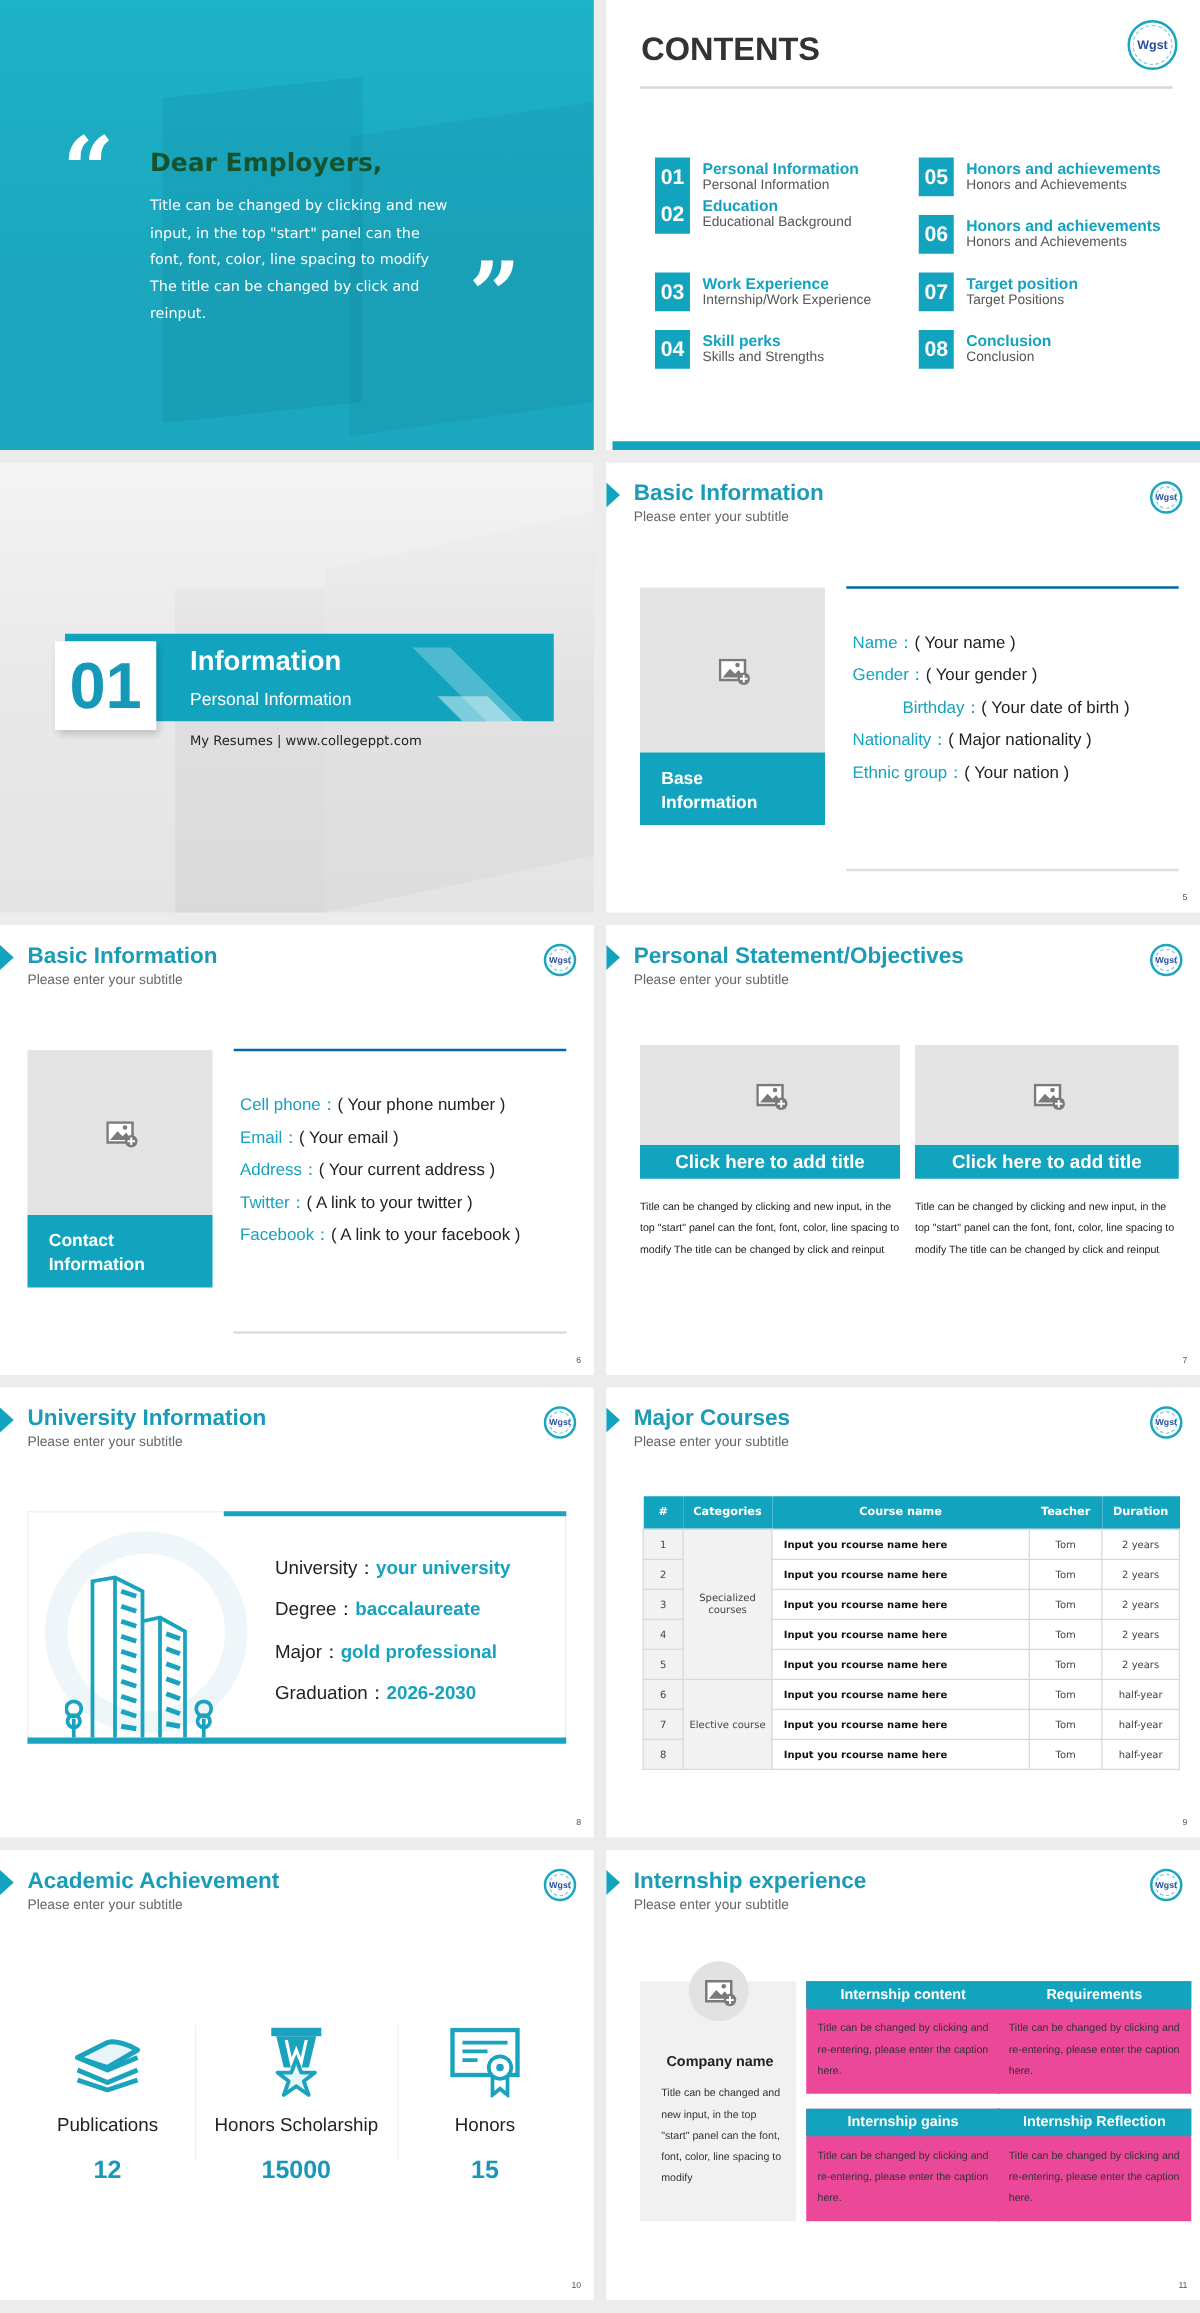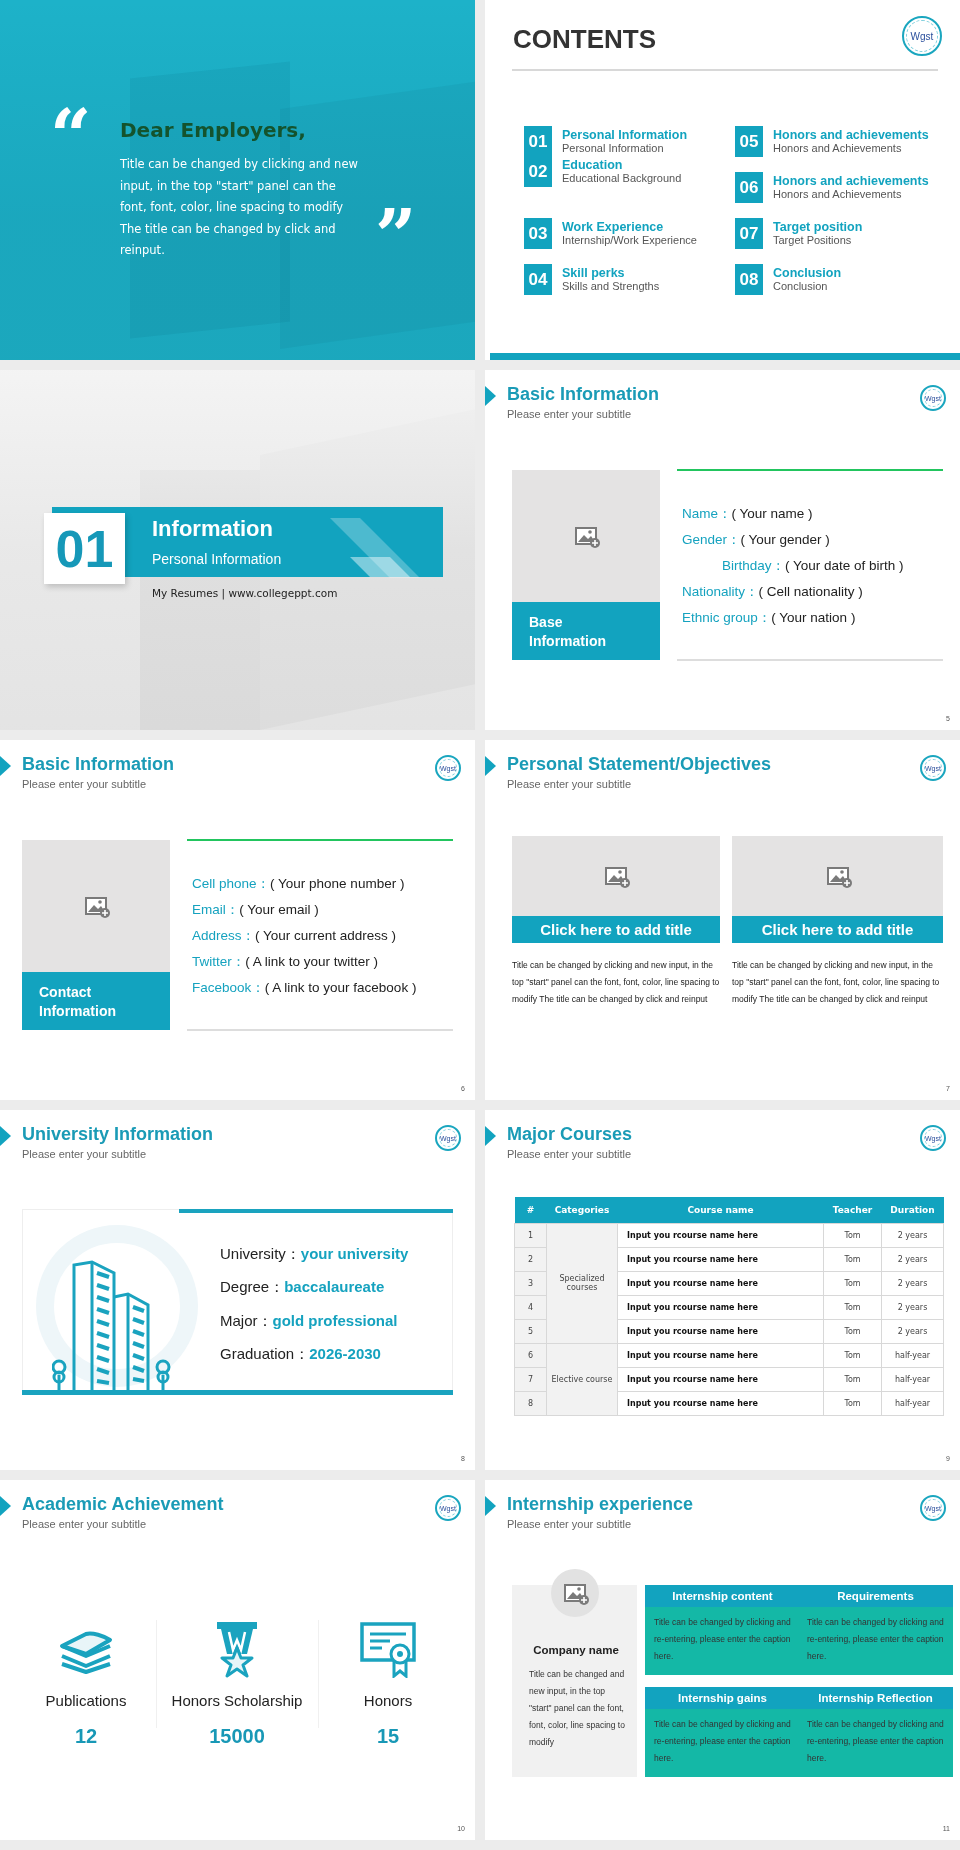--- a/index.html
+++ b/index.html
@@ -7,21 +7,21 @@
   body{font-family:"Liberation Sans",sans-serif;position:relative;}
   .slide{position:absolute;width:475px;height:360px;background:#fff;overflow:hidden;}
   .c0{left:0;} .c1{left:485px;}
   .r0{top:0;} .r1{top:370px;} .r2{top:740px;} .r3{top:1110px;} .r4{top:1480px;}
   
   .hdr-arrow{position:absolute;left:0;top:16px;width:0;height:0;border-top:10px solid transparent;border-bottom:10px solid transparent;border-left:11px solid #12a3bf;}
   .hdr-title{position:absolute;left:22px;top:14px;font-size:18px;font-weight:bold;color:#1a9bb6;white-space:nowrap;}
   .hdr-sub{position:absolute;left:22px;top:38px;font-size:11px;color:#666;white-space:nowrap;}
   .logo{position:absolute;right:14px;top:15px;width:26px;height:26px;border-radius:50%;border:2px solid #1aa6bf;display:flex;align-items:center;justify-content:center;}
   .logo::before{content:"";position:absolute;inset:2px;border-radius:50%;border:1px dashed #7fcfdd;}
-  .logo span{font-size:7px;font-weight:normal;color:#2a4f9c;position:relative;}
+  .logo span{font-size:7px;font-weight:bold;color:#2a4f9c;position:relative;}
   .pnum{position:absolute;right:10px;bottom:8px;font-size:7px;color:#555;}
   .imgph{display:flex;align-items:center;justify-content:center;background:#e4e3e3;}
   .img-icon{width:22px;height:18px;position:relative;}
   .img-icon svg{display:block;}
 
   
   #s1{background:#1db2c9;}
   #s1 .bgshade{position:absolute;inset:0;background:linear-gradient(180deg,rgba(0,0,0,0) 0%,rgba(10,90,110,0.12) 60%,rgba(0,0,0,0.06) 100%);}
   #s1 .bld{position:absolute;left:130px;top:70px;width:160px;height:260px;background:rgba(8,110,130,0.13);transform:skewY(-6deg);}
   #s1 .bld2{position:absolute;left:280px;top:95px;width:200px;height:240px;background:rgba(8,110,130,0.10);transform:skewY(-8deg);}
@@ -51,21 +51,21 @@
   #s3 .stripe2{position:absolute;left:360px;top:187px;width:40px;height:20px;background:rgba(255,255,255,0.45);transform:skewX(45deg);}
   #s3 .numbox{position:absolute;left:44px;top:143px;width:81px;height:71px;background:#fff;box-shadow:2px 3px 6px rgba(0,0,0,0.18);display:flex;align-items:center;justify-content:center;font-size:52px;font-weight:bold;color:#1698b8;}
   #s3 .big{position:absolute;left:152px;top:146px;font-size:22px;font-weight:bold;color:#fff;}
   #s3 .small{position:absolute;left:152px;top:181px;font-size:14px;color:#fff;}
   #s3 .url{position:absolute;left:152px;top:217px;font-size:10.5px;color:#222;font-family:"DejaVu Sans",sans-serif;}
 
   
   .photo-card{position:absolute;left:27px;top:100px;width:148px;height:190px;}
   .photo-card .imgph{height:132px;}
   .photo-card .lbl{height:58px;background:#12a3bf;color:#fff;font-weight:bold;font-size:14px;line-height:19px;padding:11px 17px;}
-  .info-box{position:absolute;left:192px;top:99px;width:266px;height:192px;border-top:2px solid #22c55e;border-bottom:2px solid #ddd;}
+  .info-box{position:absolute;left:192px;top:99px;width:266px;height:228px;border-top:2px solid #0369a1;border-bottom:2px solid #ddd;}
   .info-row{position:absolute;left:5px;font-size:13.5px;white-space:nowrap;}
   .info-row .k{color:#15a2bf;}
   .info-row .v{color:#222;}
 
   
   .stmt-col{position:absolute;top:96px;width:208px;}
   .stmt-col .imgph{height:80px;}
   .stmt-col .bar{height:27px;background:#12a3bf;color:#fff;font-weight:bold;font-size:15px;display:flex;align-items:center;justify-content:center;}
   .stmt-col .txt{margin-top:14px;font-size:8.5px;line-height:17px;color:#222;}
 
@@ -90,21 +90,21 @@
   #s10 .stat .ic{height:60px;display:flex;align-items:center;justify-content:center;}
   #s10 .stat .lab{margin-top:12px;font-size:15px;color:#222;}
   #s10 .stat .val{font-size:20px;font-weight:bold;color:#1898b6;margin-top:16px;}
   #s10 .sep{position:absolute;top:140px;width:1px;height:108px;background:#f0f0f0;}
 
   
   #s11 .left{position:absolute;left:27px;top:105px;width:125px;height:192px;background:#f1f1f1;}
   #s11 .circ{position:absolute;left:66px;top:89px;width:48px;height:48px;border-radius:50%;background:#e2e2e2;display:flex;align-items:center;justify-content:center;}
   #s11 .cname{position:absolute;left:27px;top:164px;width:128px;text-align:center;font-size:11.5px;font-weight:bold;color:#222;}
   #s11 .cdesc{position:absolute;left:44px;top:186px;width:100px;font-size:8.5px;line-height:17px;color:#333;}
-  #s11 .box{position:absolute;width:155px;height:90px;background:#14b8a6;}
+  #s11 .box{position:absolute;width:155px;height:90px;background:#ec4899;}
   #s11 .box .h{height:22px;background:#12a3bf;color:#fff;font-weight:bold;font-size:11.5px;display:flex;align-items:center;justify-content:center;}
   #s11 .box .b{padding:7px 9px;font-size:8.5px;line-height:17px;color:#333;}
 </style>
 </head>
 <body>
 
 <div class="slide c0 r0" id="s1">
   <div class="bld"></div>
   <div class="bld2"></div>
   <div class="bgshade"></div>
@@ -215,21 +215,21 @@
     </div>
     <div class="lbl">
         <div>Base</div>
         <div>Information</div>
       </div>
   </div>
   <div class="info-box">
     <div class="info-row" style="top:34px;"><span class="k">Name：</span><span class="v">( Your name )</span></div>
     <div class="info-row" style="top:60px;"><span class="k">Gender：</span><span class="v">( Your gender )</span></div>
     <div class="info-row" style="top:86px;margin-left:40px;"><span class="k">Birthday：</span><span class="v">( Your date of birth )</span></div>
-    <div class="info-row" style="top:112px;"><span class="k">Nationality：</span><span class="v">( Cell nationality )</span></div>
+    <div class="info-row" style="top:112px;"><span class="k">Nationality：</span><span class="v">( Major nationality )</span></div>
     <div class="info-row" style="top:138px;"><span class="k">Ethnic group：</span><span class="v">( Your nation )</span></div>
   </div>
   <div class="pnum">5</div>
 </div>
 
 <div class="slide c0 r2" id="s5">
   <div class="hdr-arrow"></div>
   <div class="hdr-title">Basic Information</div>
   <div class="hdr-sub">Please enter your subtitle</div>
   <div class="logo">

